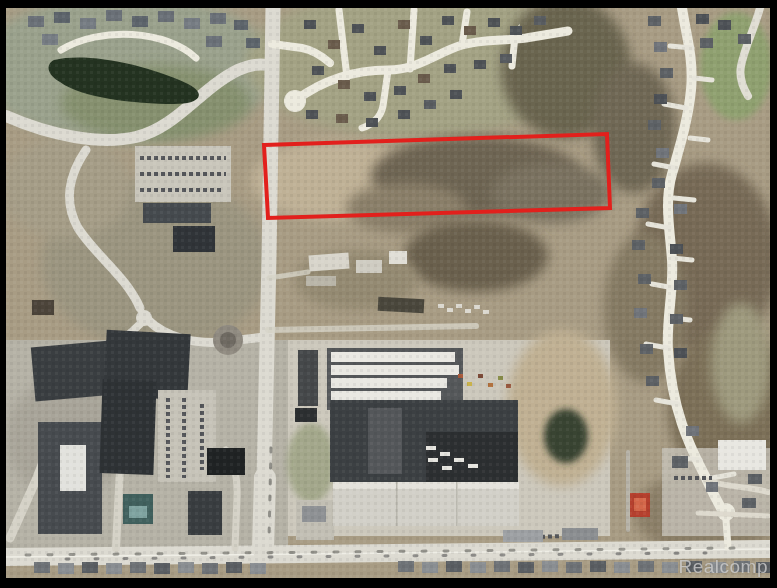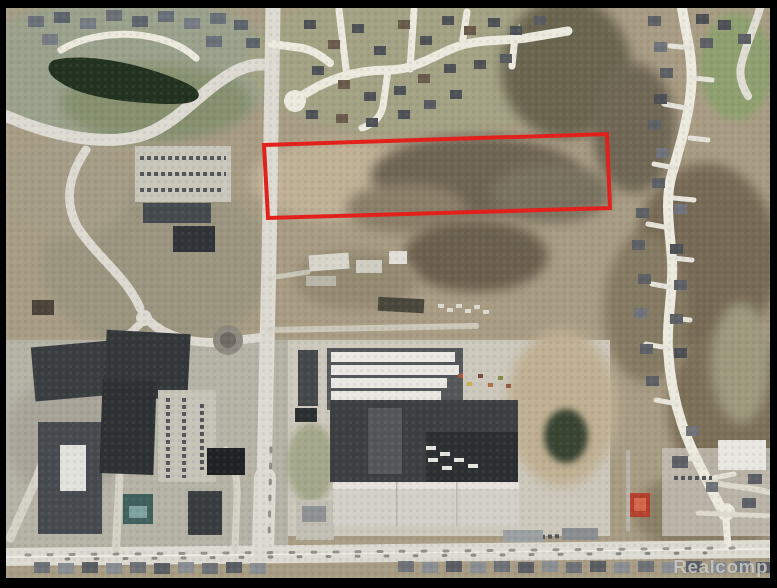--- a/index.html
+++ b/index.html
@@ -10,21 +10,21 @@
     overflow:hidden;
     font-family:"Liberation Sans",sans-serif;
   }
   .photo{
     position:absolute;left:6px;top:8px;width:764px;height:570px;
     background:#a89c84;overflow:hidden;
   }
   .photo svg{display:block;width:764px;height:570px;}
   .watermark{
     position:absolute;right:2px;bottom:0px;
-    font-size:19px;font-weight:700;letter-spacing:.5px;
+    font-size:19px;font-weight:400;letter-spacing:.5px;
     color:var(--watermark,#cdcdcd);opacity:.8;
     text-shadow:0 0 2px rgba(60,60,60,.4);
     user-select:none;
   }
 </style>
 </head>
 <body>
 
 <div class="frame">
   <div class="photo">

